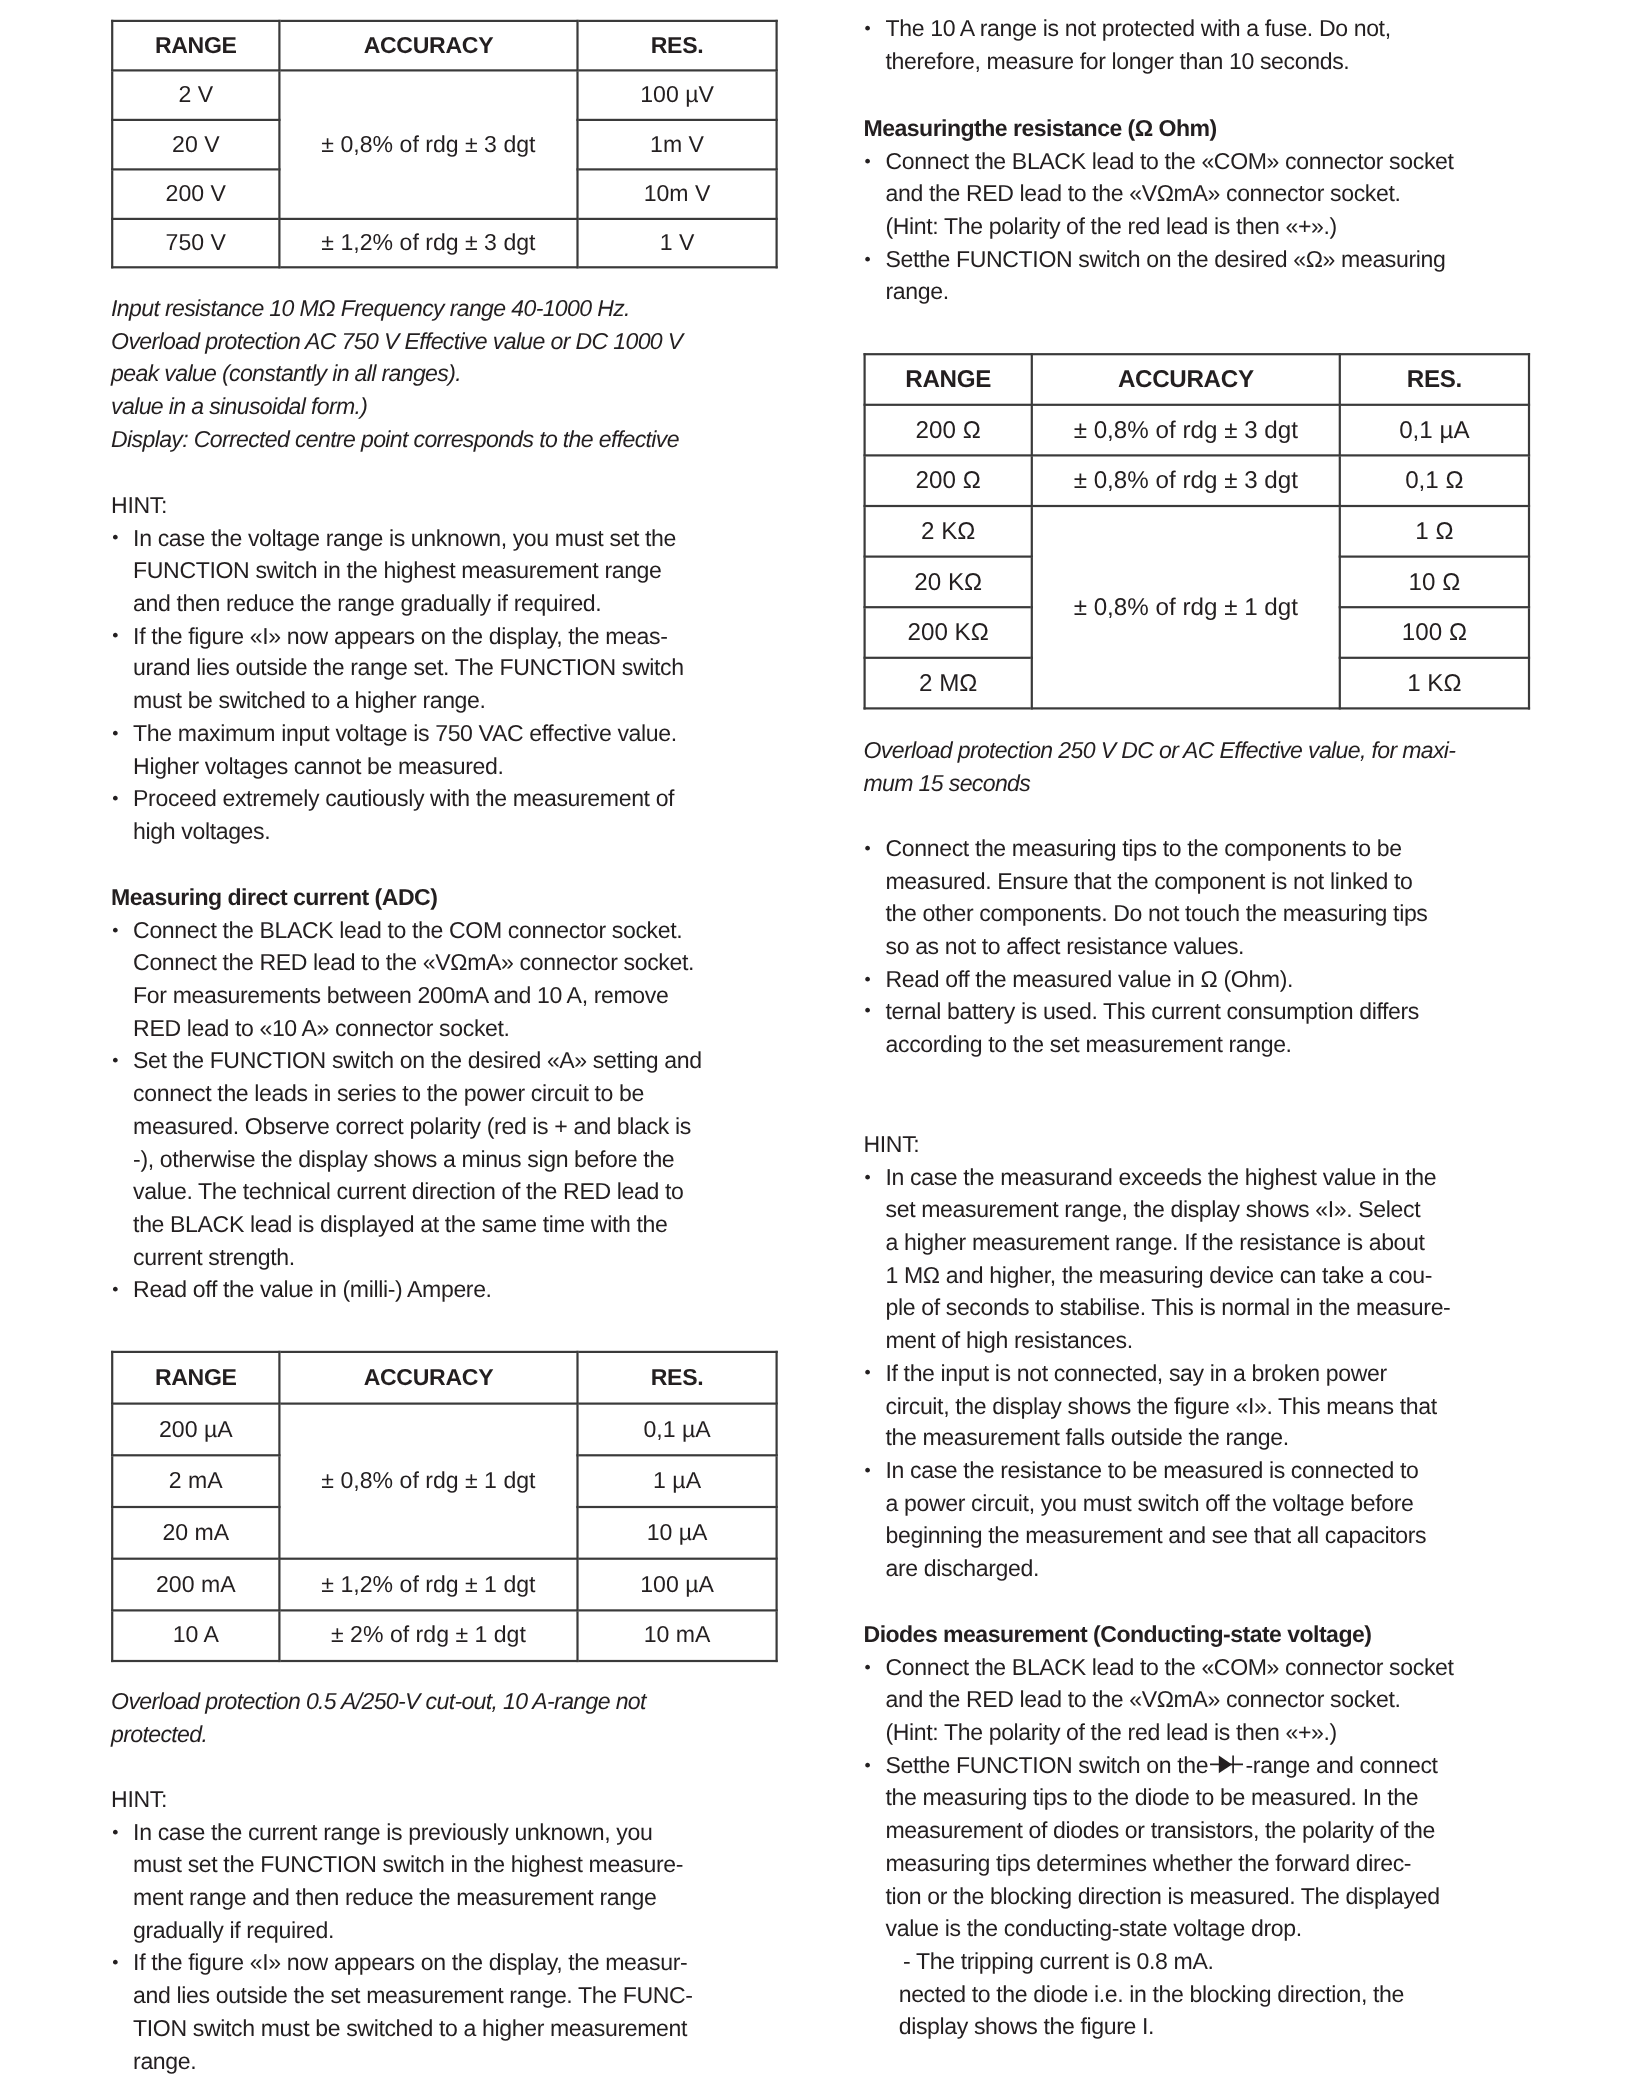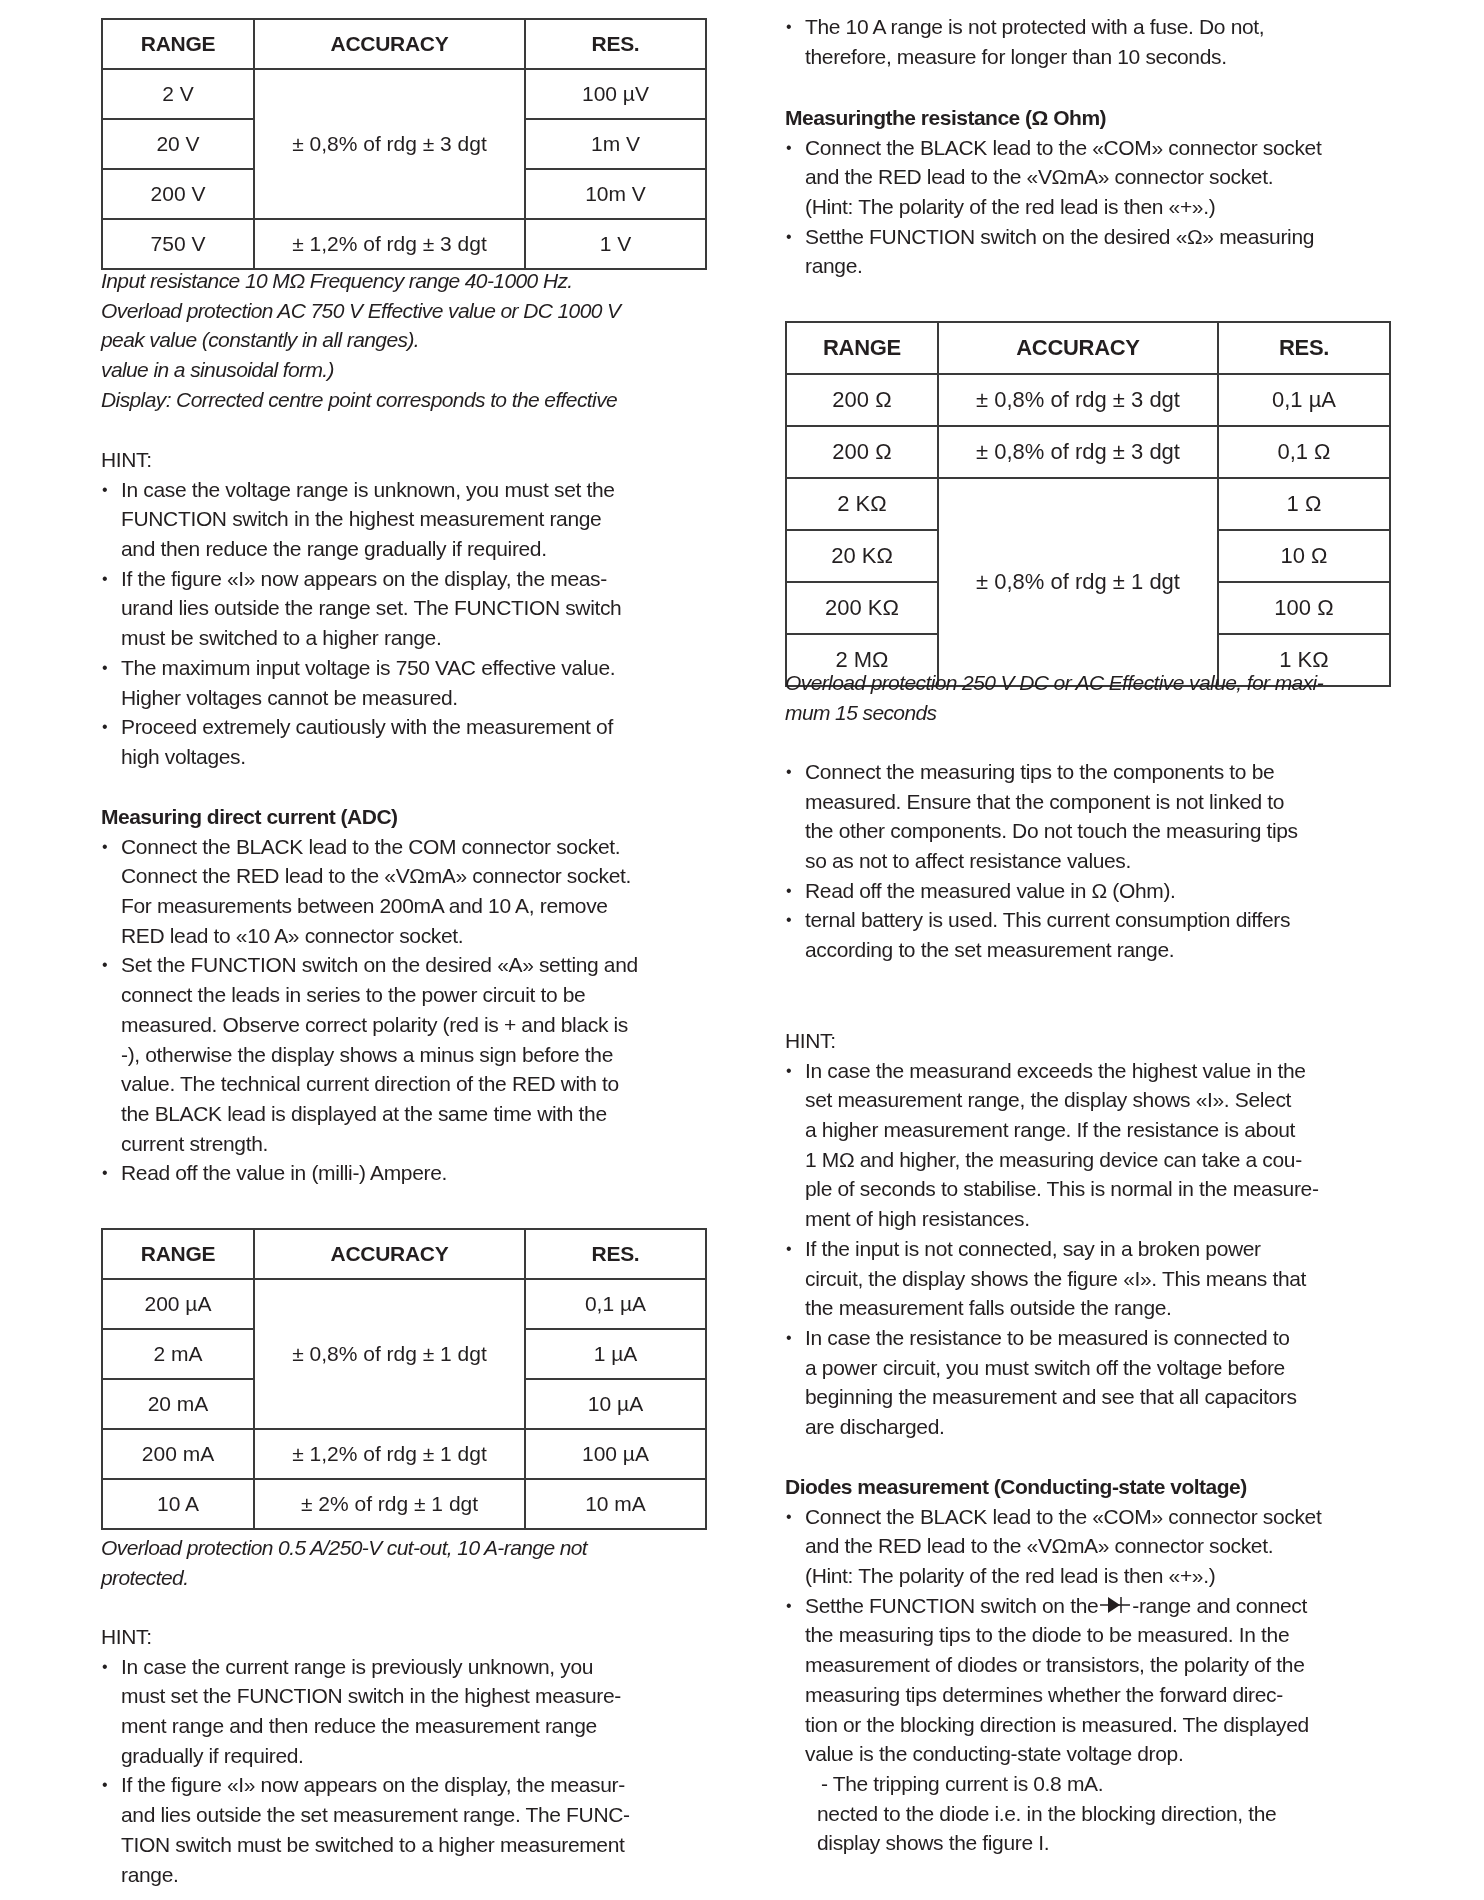--- a/index.html
+++ b/index.html
@@ -9,21 +9,21 @@
   .left { left: 101px; width: 610px; }
   .right { left: 785px; width: 610px; }
   .line { display: block; height: 29.7px; }
   .italic { font-style: italic; letter-spacing: -0.6px; }
   .heading { font-weight: bold; letter-spacing: -0.5px; }
   .bullet { position: relative; padding-left: 20px; }
   .bullet .dot { position: absolute; left: 1px; top: 0; font-size: 16px; }
   .sub { display: block; padding-left: 0; margin-left: 16px; }
   .sub-cont { display: block; padding-left: 12px; }
   table.spec { position: absolute; border-collapse: collapse; table-layout: fixed; }
-  table.spec td, table.spec th { border: 2px solid #3a3a3a; text-align: center; padding: 12px; font-size: 21px; color: #231f20; }
+  table.spec td, table.spec th { border: 2px solid #3a3a3a; text-align: center; padding: 0; font-size: 21px; color: #231f20; }
   table.spec th { font-weight: bold; letter-spacing: -0.3px; }
   table.spec.arial td, table.spec.arial th { font-size: 22px; }
   .diode-icon { display: inline-block; vertical-align: -2px; margin: 0 2px; }
 </style>
 </head>
 <body>
 
 <table class="spec" style="left:101px; top:18px; width:604px;">
   <colgroup>
       <col style="width:152px">
@@ -99,21 +99,21 @@
     <span class="line">Connect the RED lead to the «VΩmA» connector socket.</span>
     <span class="line">For measurements between 200mA and 10 A, remove</span>
     <span class="line">RED lead to «10 A» connector socket.</span>
   </div>
   <div class="bullet">
     <span class="dot">•</span>
     <span class="line">Set the FUNCTION switch on the desired «A» setting and</span>
     <span class="line">connect the leads in series to the power circuit to be</span>
     <span class="line">measured. Observe correct polarity (red is + and black is</span>
     <span class="line">-), otherwise the display shows a minus sign before the</span>
-    <span class="line">value. The technical current direction of the RED with to</span>
+    <span class="line">value. The technical current direction of the RED lead to</span>
     <span class="line">the BLACK lead is displayed at the same time with the</span>
     <span class="line">current strength.</span>
   </div>
   <div class="bullet">
     <span class="dot">•</span>
     <span class="line">Read off the value in (milli-) Ampere.</span>
   </div>
 </div>
 
 <table class="spec" style="left:101px; top:1228px; width:604px;">

